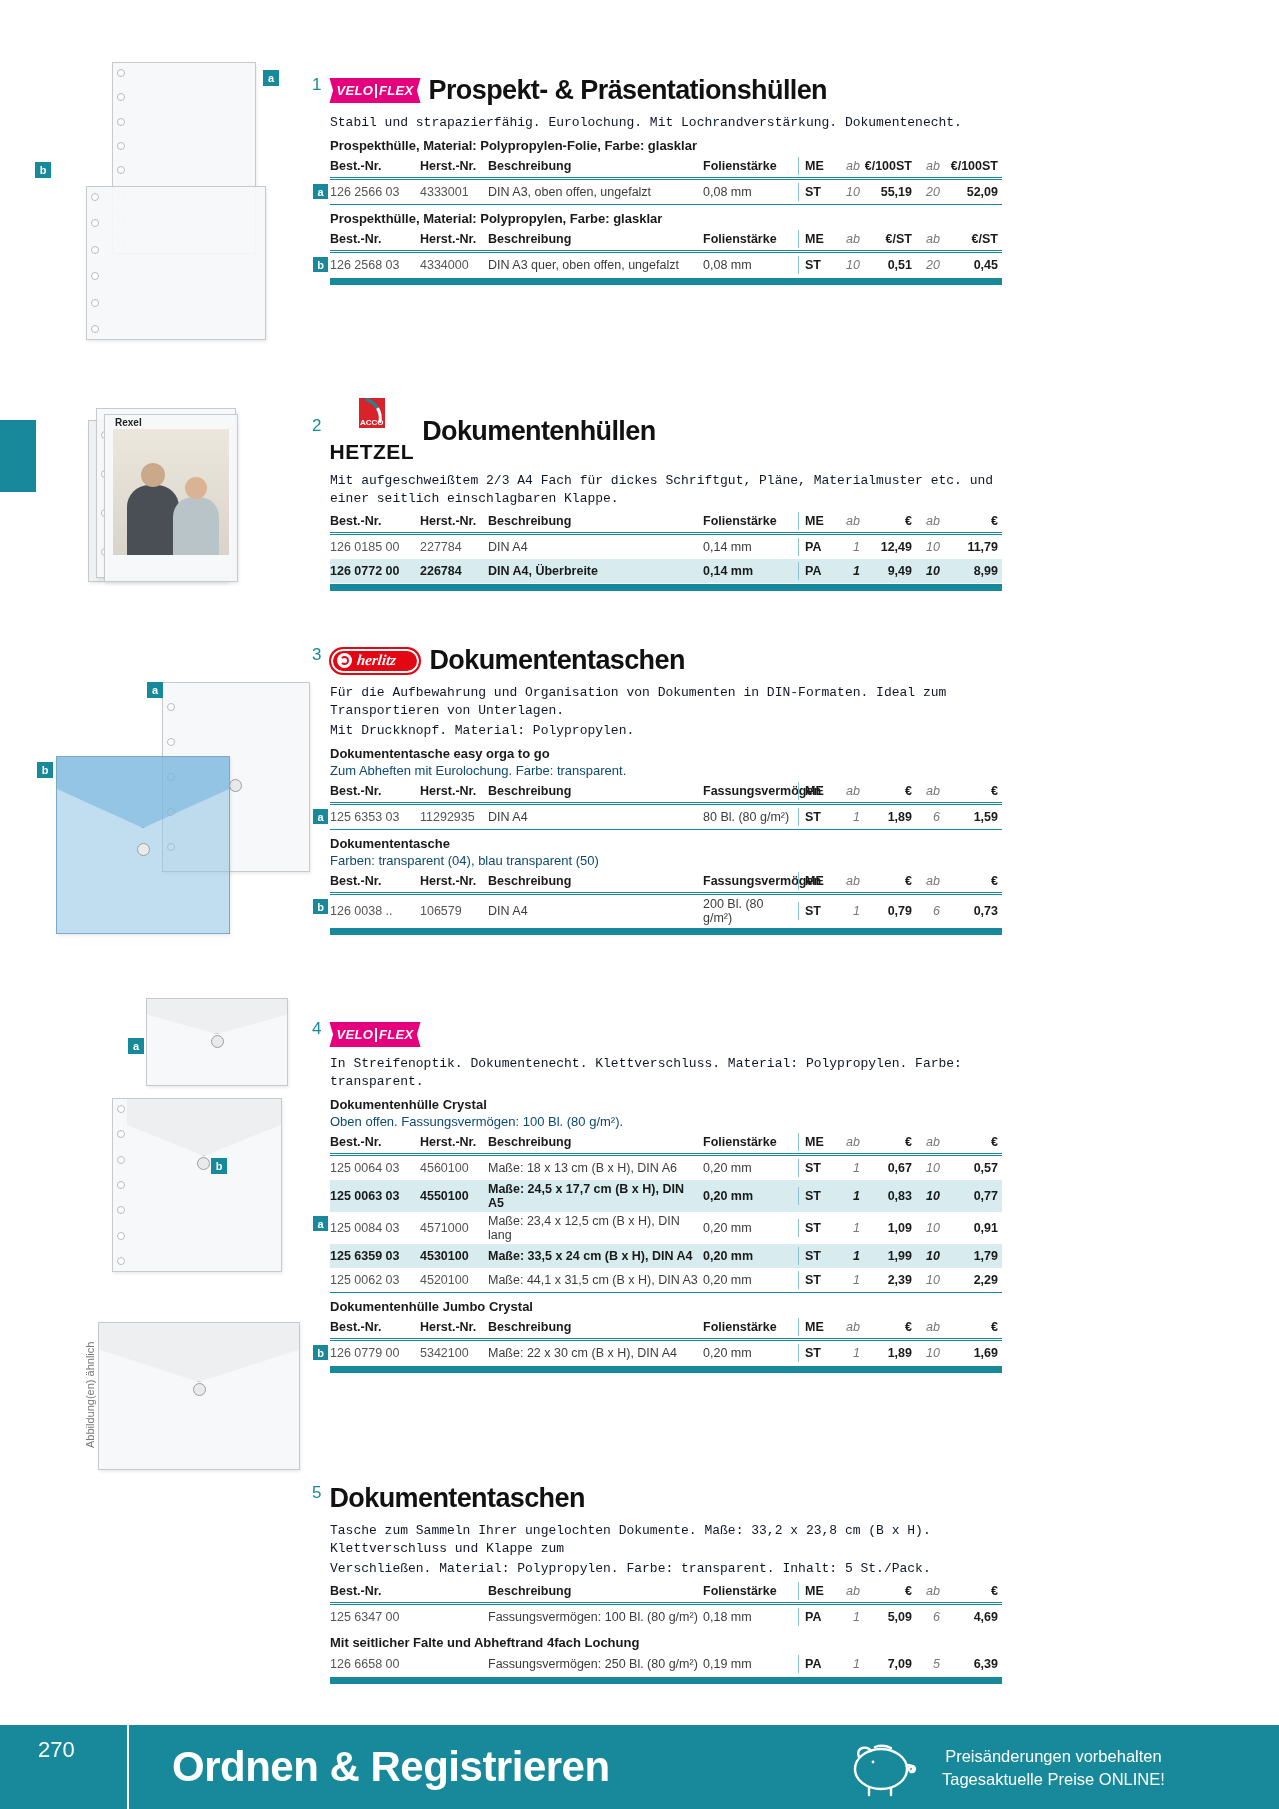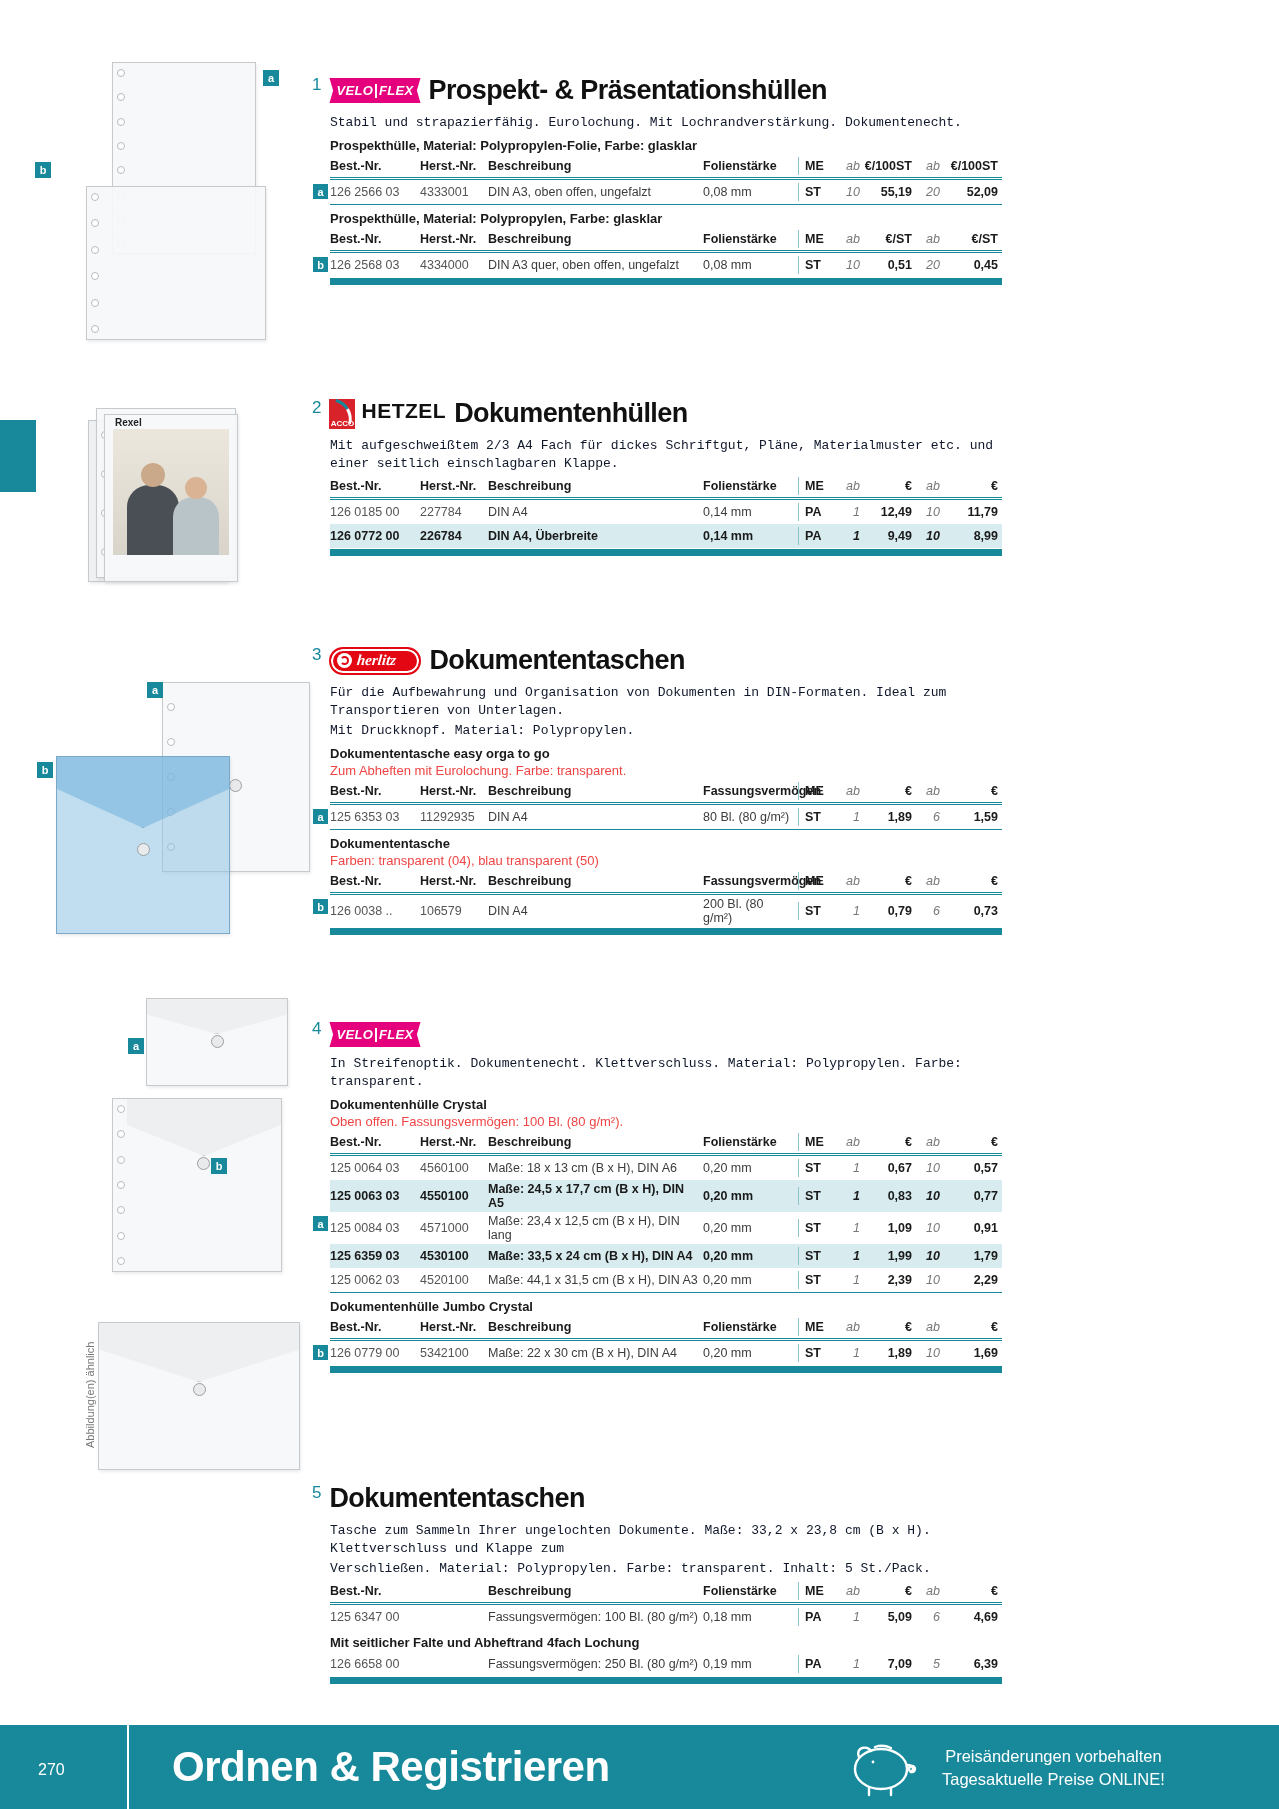--- a/index.html
+++ b/index.html
@@ -6,28 +6,28 @@
   body{width:1279px;height:1809px;position:relative;background:#ffffff;overflow:hidden;
        font-family:"Liberation Sans","DejaVu Sans",sans-serif;color:#3c3c3c;}
 
   
   .section{position:absolute;left:312px;width:690px;}
   .sec-head{display:flex;align-items:center;gap:8px;margin-bottom:8px;}
   .sec-num{color:#17899b;font-size:17px;line-height:1;transform:translateY(-6px);}
   .sec-title{font-size:27px;font-weight:bold;color:#111;letter-spacing:-0.6px;margin:0;}
   .intro{font-size:13px;line-height:18px;color:#0f172a;margin:0 2px 2px 18px;font-family:Liberation Mono, monospace;}
   .sub-title{font-size:13px;font-weight:bold;color:#1a1a1a;margin:6px 0 2px 18px;}
-  .sub-note{font-size:13px;color:#ef4444;margin:0 0 2px 18px;}
+  .sub-note{font-size:13px;color:#0c4a6e;margin:0 0 2px 18px;}
 
   
   .logo-veloflex{background:#e5007d;color:#fff;height:25px;padding:0 7px;display:flex;align-items:center;
       font-weight:bold;font-style:italic;font-size:13px;letter-spacing:.3px;
       clip-path:polygon(0 0,100% 0,96% 50%,100% 100%,0 100%,4% 50%);}
   .logo-veloflex .sep{display:inline-block;width:2px;height:14px;background:#fff;margin:0 2px;}
-  .logo-hetzel{display:flex;align-items:flex-start;gap:6px;}
+  .logo-hetzel{display:flex;align-items:center;gap:12px;flex-direction:column;}
   .logo-acco{width:26px;height:30px;background:#d8232a;position:relative;display:flex;align-items:flex-end;justify-content:center;}
   .logo-acco .swoosh{position:absolute;top:2px;left:4px;width:18px;height:18px;border-right:3px solid #fff;
       border-top:3px solid #17899b;border-radius:0 100% 0 0;transform:rotate(14deg);}
   .logo-acco .acco-txt{color:#fff;font-size:8px;font-weight:bold;line-height:10px;}
   .logo-hetzel .hetzel-txt{font-size:21px;font-weight:bold;color:#111;letter-spacing:.5px;}
   .logo-herlitz{width:92px;height:28px;background:#e30613;border-radius:15px;border:2px solid #e30613;
       box-shadow:inset 0 0 0 2px #fff;display:flex;align-items:center;padding-left:6px;gap:5px;box-sizing:border-box;}
   .logo-herlitz .swirl{width:15px;height:15px;background:#fff;border-radius:50%;position:relative;}
   .logo-herlitz .swirl::after{content:"";position:absolute;inset:3px;border:2px solid #e30613;border-left-color:transparent;border-radius:50%;}
   .logo-herlitz .script{color:#fff;font-family:"Liberation Serif","DejaVu Serif",serif;
@@ -72,21 +72,21 @@
   .ph-woman{position:absolute;right:10px;bottom:0;width:46px;height:58px;background:#b9c4c9;border-radius:20px 20px 0 0;}
   .ph-woman::before{content:"";position:absolute;top:-20px;left:12px;width:22px;height:22px;background:#d9b394;border-radius:50%;}
   .rexel-label{position:absolute;top:2px;left:10px;font-size:10px;font-weight:bold;color:#222;}
   .rexel-label::after{content:"";display:block;height:2px;background:#d8232a;margin-top:1px;border-radius:2px;}
   .vert-caption{position:absolute;left:84px;top:1320px;width:16px;height:150px;font-size:11px;color:#777;
       writing-mode:vertical-rl;transform:rotate(180deg);text-align:center;}
   .edge-tab{position:absolute;left:0;top:420px;width:36px;height:72px;background:#17899b;}
 
   
   .footer{position:absolute;left:0;top:1725px;width:1279px;height:84px;background:#17899b;color:#fff;}
-  .footer .pagenum{position:absolute;left:38px;top:36px;font-size:16px;}
+  .footer .pagenum{position:absolute;left:38px;top:12px;font-size:22px;}
   .footer .divider{position:absolute;left:127px;top:0;width:2px;height:84px;background:#ffffff;}
   .footer .ftitle{position:absolute;left:172px;top:18px;font-size:42px;font-weight:bold;letter-spacing:-0.5px;}
   .footer .pig{position:absolute;left:845px;top:10px;}
   .footer .fright{position:absolute;left:942px;top:20px;font-size:16.5px;line-height:23px;text-align:center;}
 </style>
 </head>
 <body>
 
 <div class="edge-tab"></div>
 

